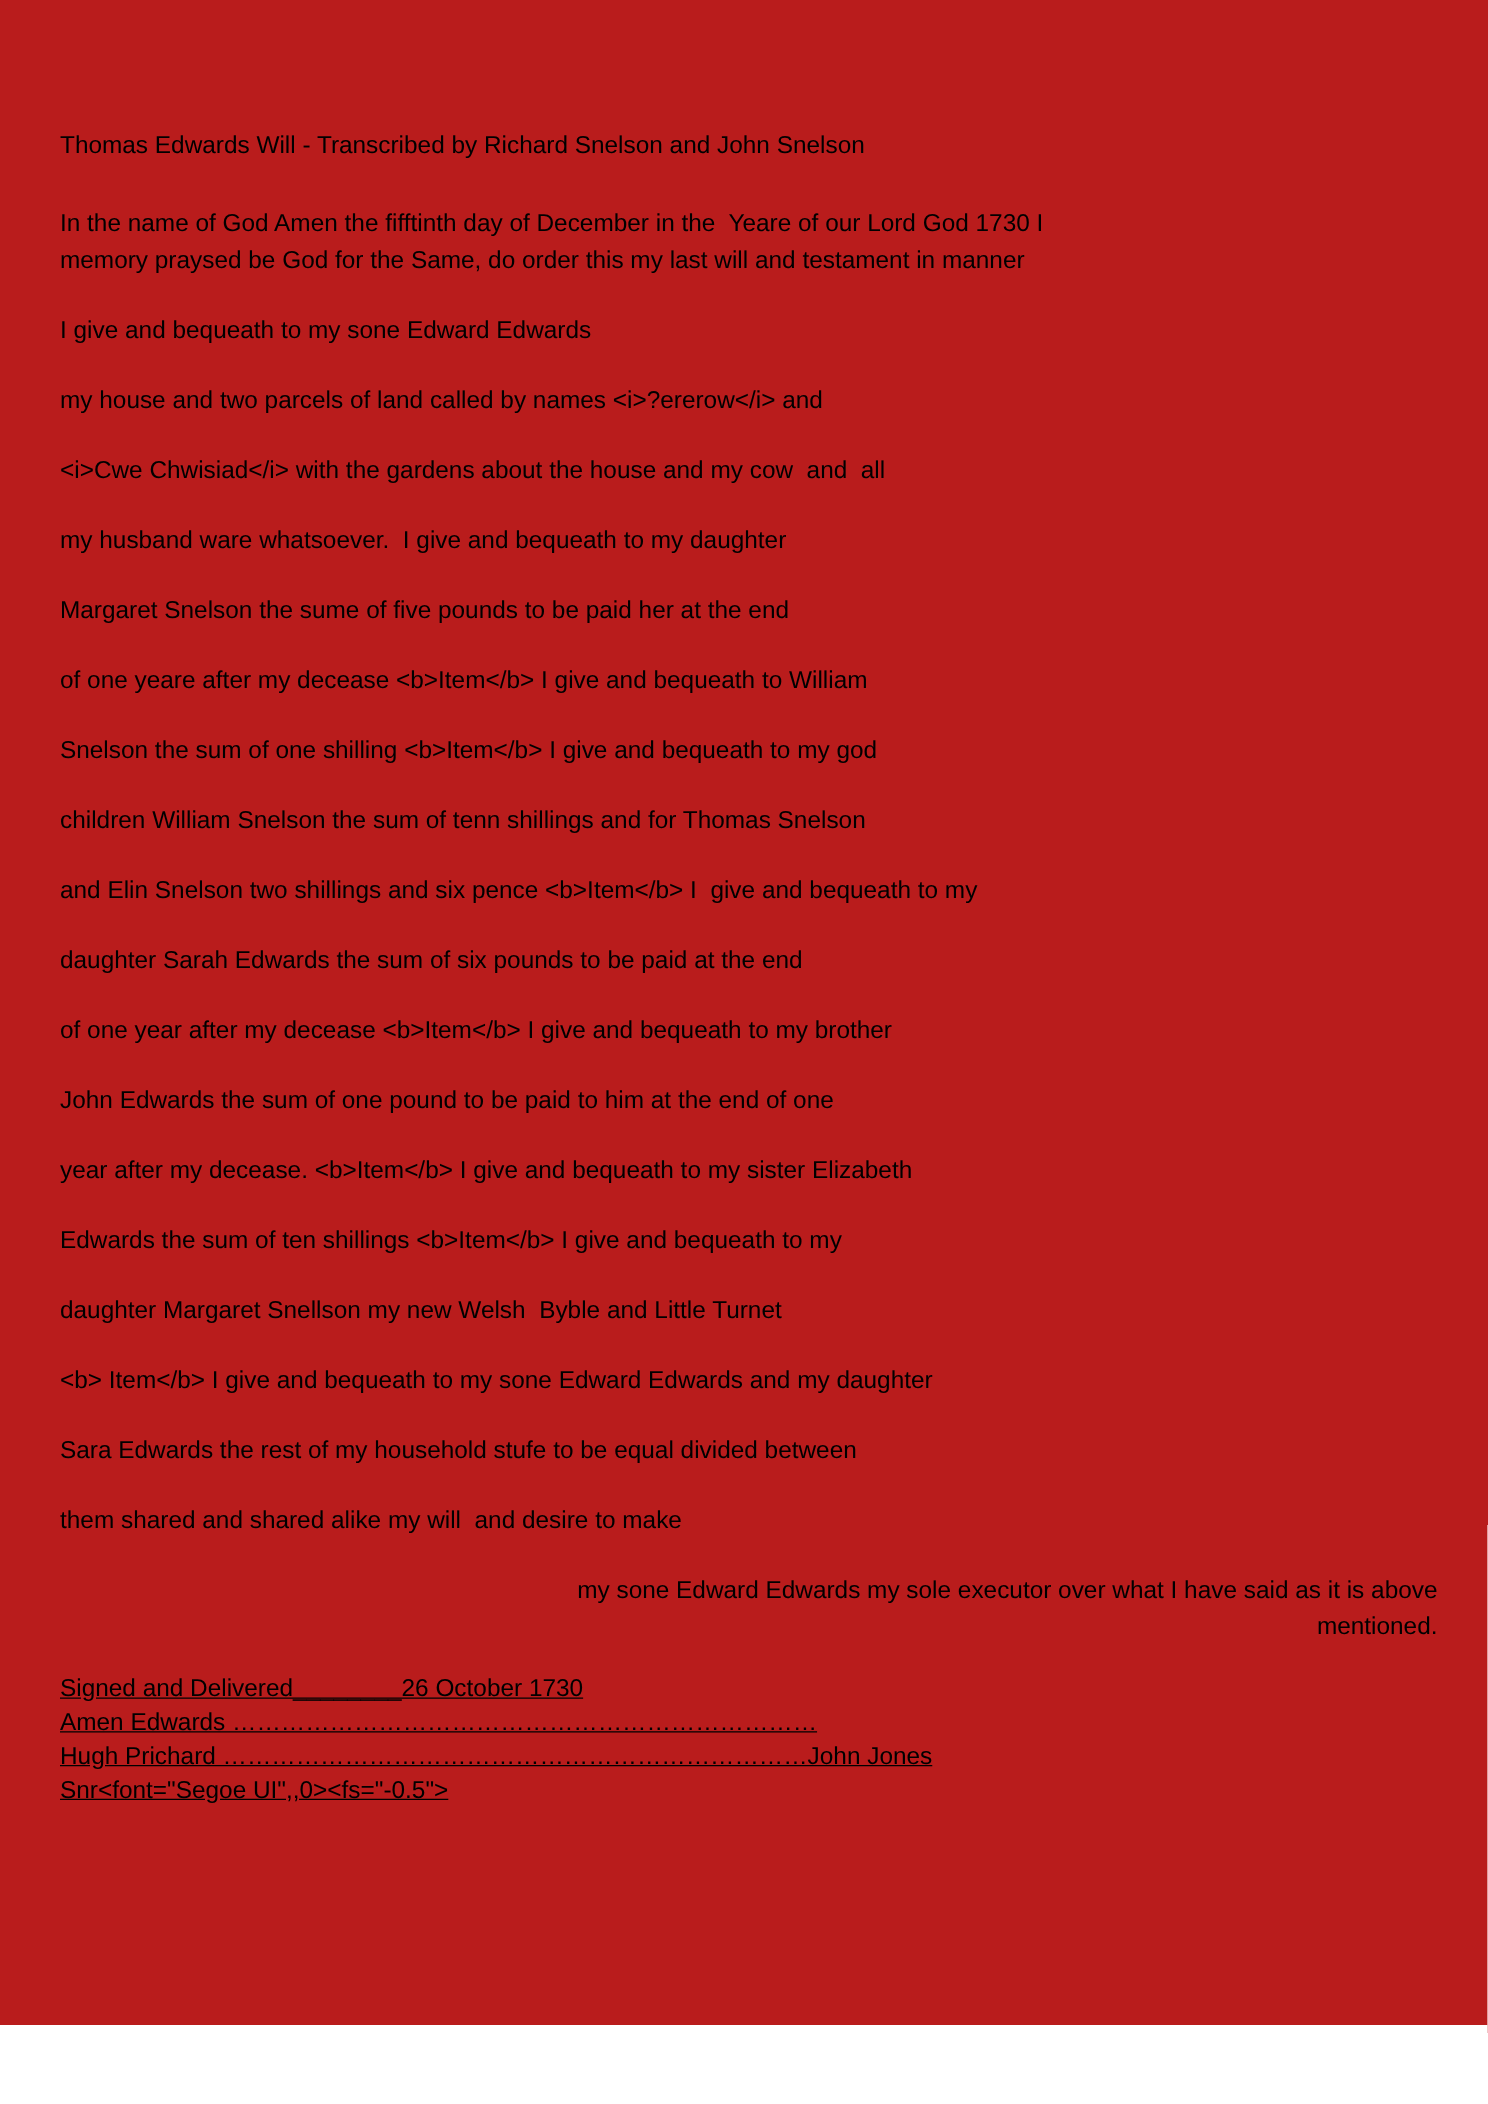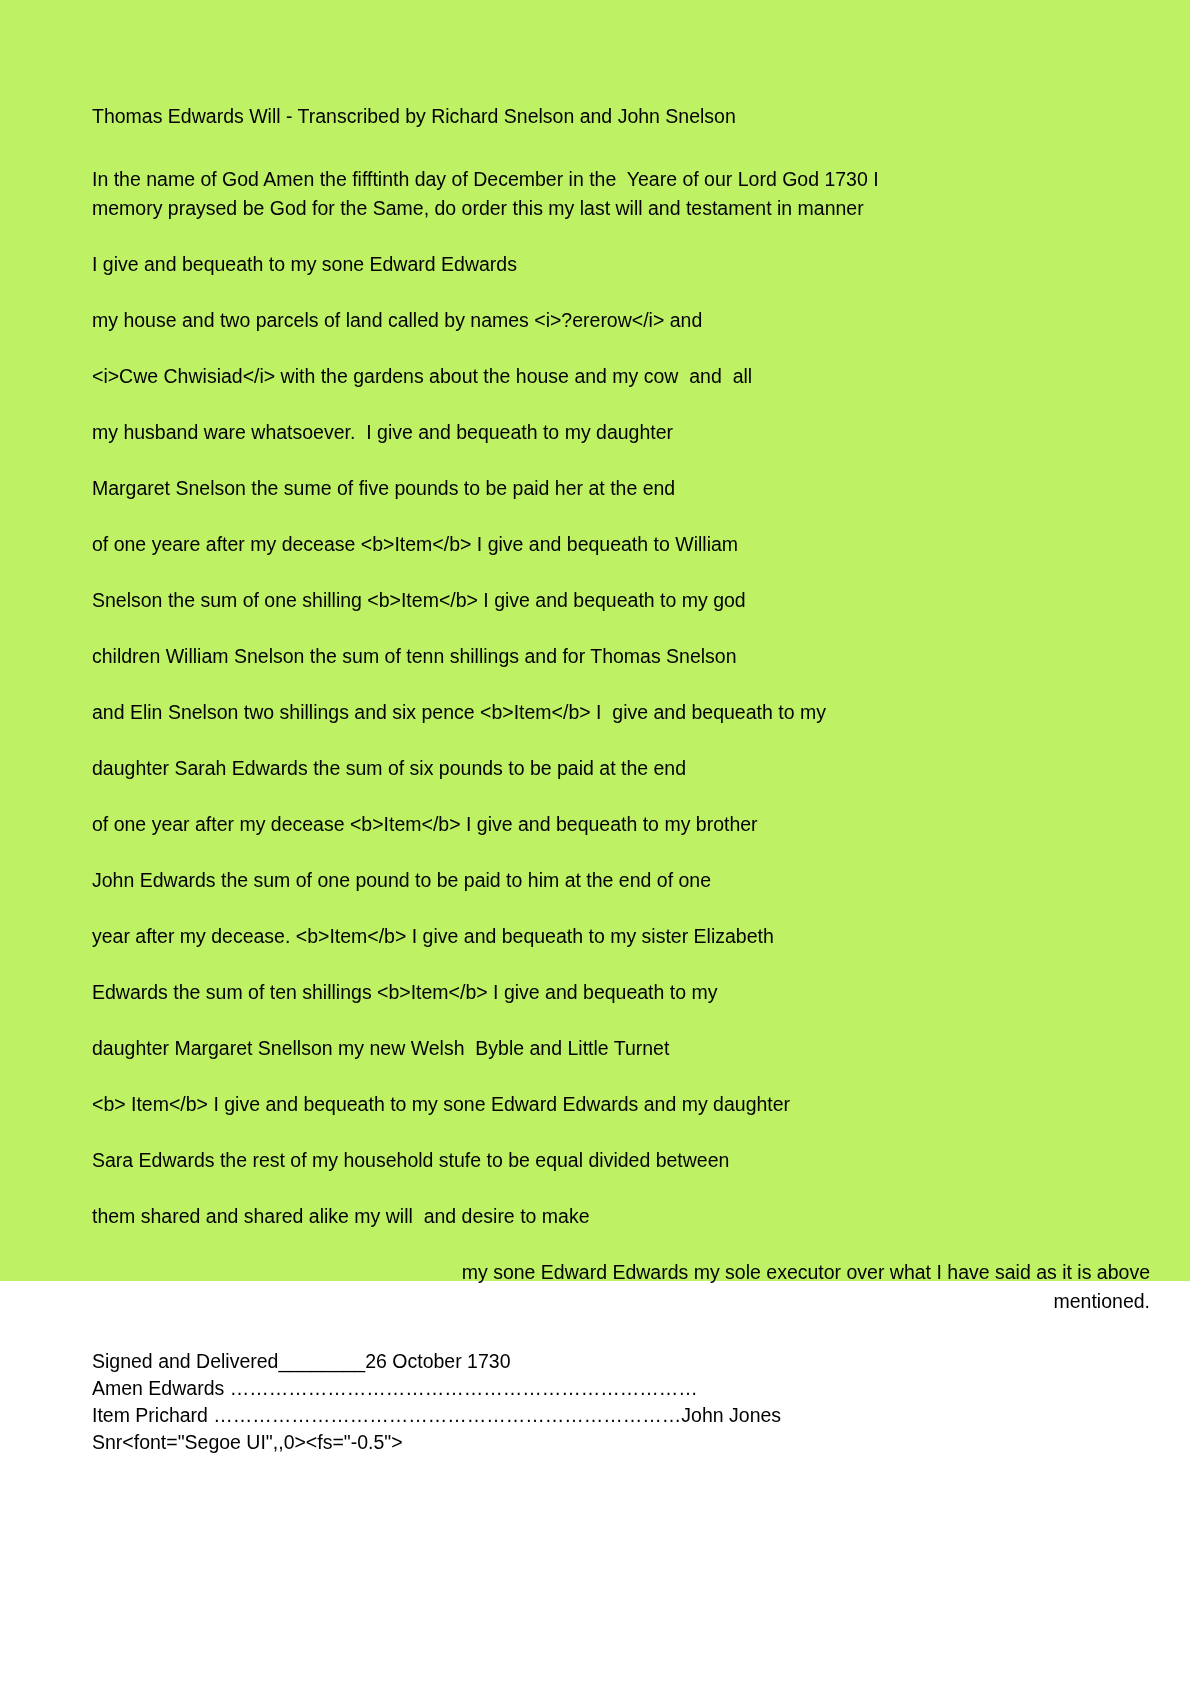--- a/index.html
+++ b/index.html
@@ -12,23 +12,23 @@
     height: 1683px;
     overflow: hidden;
     color: #000000;
     font-family: "Liberation Sans", sans-serif;
     font-size: 19.5px;
     line-height: 29px;
   }
   .page {
     box-sizing: border-box;
     width: 1190px;
-    height: 1281px;
-    padding: 102px 40px 0 92px;
-    background: #bef264;
+    height: 1620px;
+    padding: 102px 40px 0 48px;
+    background: #b91c1c;
   }
   .page p, .page div {
     white-space: pre-wrap;
   }
   .doc-title {
     margin: 0 0 34px 0;
   }
   .intro p {
     margin: 0;
   }
@@ -36,33 +36,34 @@
     margin: 27px 0 0 0;
   }
   .closing {
     margin-top: 27px;
   }
   .closing p {
     margin: 0;
     text-align: right;
   }
   .signature {
-    margin-top: 32px;
+    margin-top: 22px;
     line-height: 27px;
+    text-decoration: underline;
   }
   .signature p {
     margin: 0;
   }
 </style>
 </head>
 <body>
 
 <div class="page">
   <p class="doc-title">Thomas Edwards Will - Transcribed by Richard Snelson and John Snelson</p>
 
   <div class="intro"><p>In the name of God Amen the fifftinth day of December in the  Yeare of our Lord God 1730 I</p><p>memory praysed be God for the Same, do order this my last will and testament in manner</p></div>
 
   <div class="body-lines"><p>I give and bequeath to my sone Edward Edwards</p><p>my house and two parcels of land called by names &lt;i&gt;?ererow&lt;/i&gt; and</p><p>&lt;i&gt;Cwe Chwisiad&lt;/i&gt; with the gardens about the house and my cow  and  all</p><p>my husband ware whatsoever.  I give and bequeath to my daughter</p><p>Margaret Snelson the sume of five pounds to be paid her at the end</p><p>of one yeare after my decease &lt;b&gt;Item&lt;/b&gt; I give and bequeath to William</p><p>Snelson the sum of one shilling &lt;b&gt;Item&lt;/b&gt; I give and bequeath to my god</p><p>children William Snelson the sum of tenn shillings and for Thomas Snelson</p><p>and Elin Snelson two shillings and six pence &lt;b&gt;Item&lt;/b&gt; I  give and bequeath to my</p><p>daughter Sarah Edwards the sum of six pounds to be paid at the end</p><p>of one year after my decease &lt;b&gt;Item&lt;/b&gt; I give and bequeath to my brother</p><p>John Edwards the sum of one pound to be paid to him at the end of one</p><p>year after my decease. &lt;b&gt;Item&lt;/b&gt; I give and bequeath to my sister Elizabeth</p><p>Edwards the sum of ten shillings &lt;b&gt;Item&lt;/b&gt; I give and bequeath to my</p><p>daughter Margaret Snellson my new Welsh  Byble and Little Turnet</p><p>&lt;b&gt; Item&lt;/b&gt; I give and bequeath to my sone Edward Edwards and my daughter</p><p>Sara Edwards the rest of my household stufe to be equal divided between</p><p>them shared and shared alike my will  and desire to make</p></div>
 
   <div class="closing"><p>my sone Edward Edwards my sole executor over what I have said as it is above</p><p>mentioned.</p></div>
 
-  <div class="signature"><p>Signed and Delivered________26 October 1730</p><p>Amen Edwards ………………………………………………………………</p><p>Item Prichard ………………………………………………………………John Jones</p><p>Snr&lt;font="Segoe UI",,0&gt;&lt;fs="-0.5"&gt;</p></div>
+  <div class="signature"><p>Signed and Delivered________26 October 1730</p><p>Amen Edwards ………………………………………………………………</p><p>Hugh Prichard ………………………………………………………………John Jones</p><p>Snr&lt;font="Segoe UI",,0&gt;&lt;fs="-0.5"&gt;</p></div>
 </div>
 
 </body></html>

